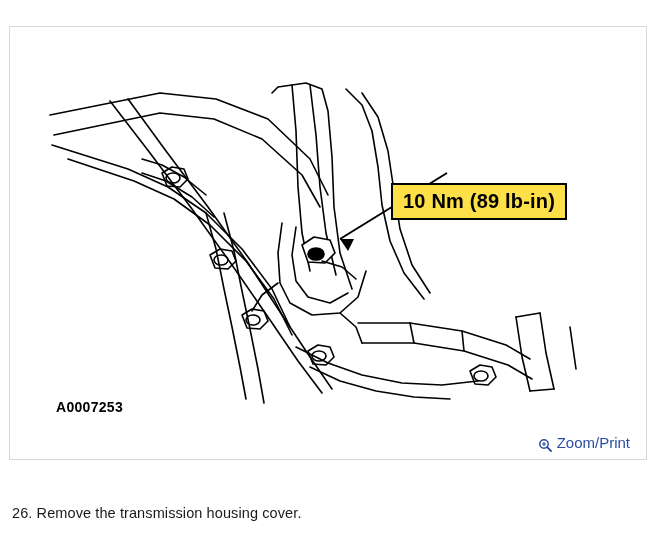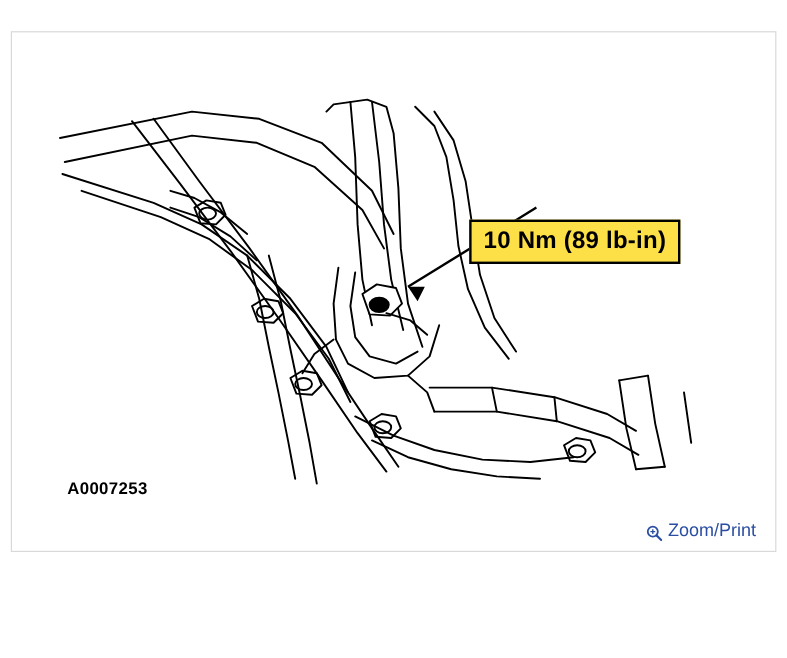--- a/index.html
+++ b/index.html
@@ -73,21 +73,21 @@
     color: #000000;
     letter-spacing: 0.3px;
   }
 
   
   .zoom-row {
     position: absolute;
     right: 16px;
     bottom: 8px;
     display: flex;
-    align-items: center;
+    align-items: flex-end;
     gap: 5px;
   }
 
   .zoom-link {
     font-size: 15px;
     color: #2b4ea2;
     text-decoration: none;
     cursor: pointer;
   }
 
@@ -212,16 +212,17 @@
           <line x1="9.2" y1="9.2" x2="13" y2="13" stroke="#2b4ea2" stroke-width="1.8" stroke-linecap="round"></line>
           <line x1="4" y1="6" x2="8" y2="6" stroke="#2b4ea2" stroke-width="1.1"></line>
           <line x1="6" y1="4" x2="6" y2="8" stroke="#2b4ea2" stroke-width="1.1"></line>
         </svg>
       </span>
       <a class="zoom-link" href="#">Zoom/Print</a>
     </div>
 
   </div>
 
+  <div class="step-text">26. Remove the transmission housing cover.</div>
 
   <div class="page-edge"></div>
 
 </div>
 
 </body></html>

